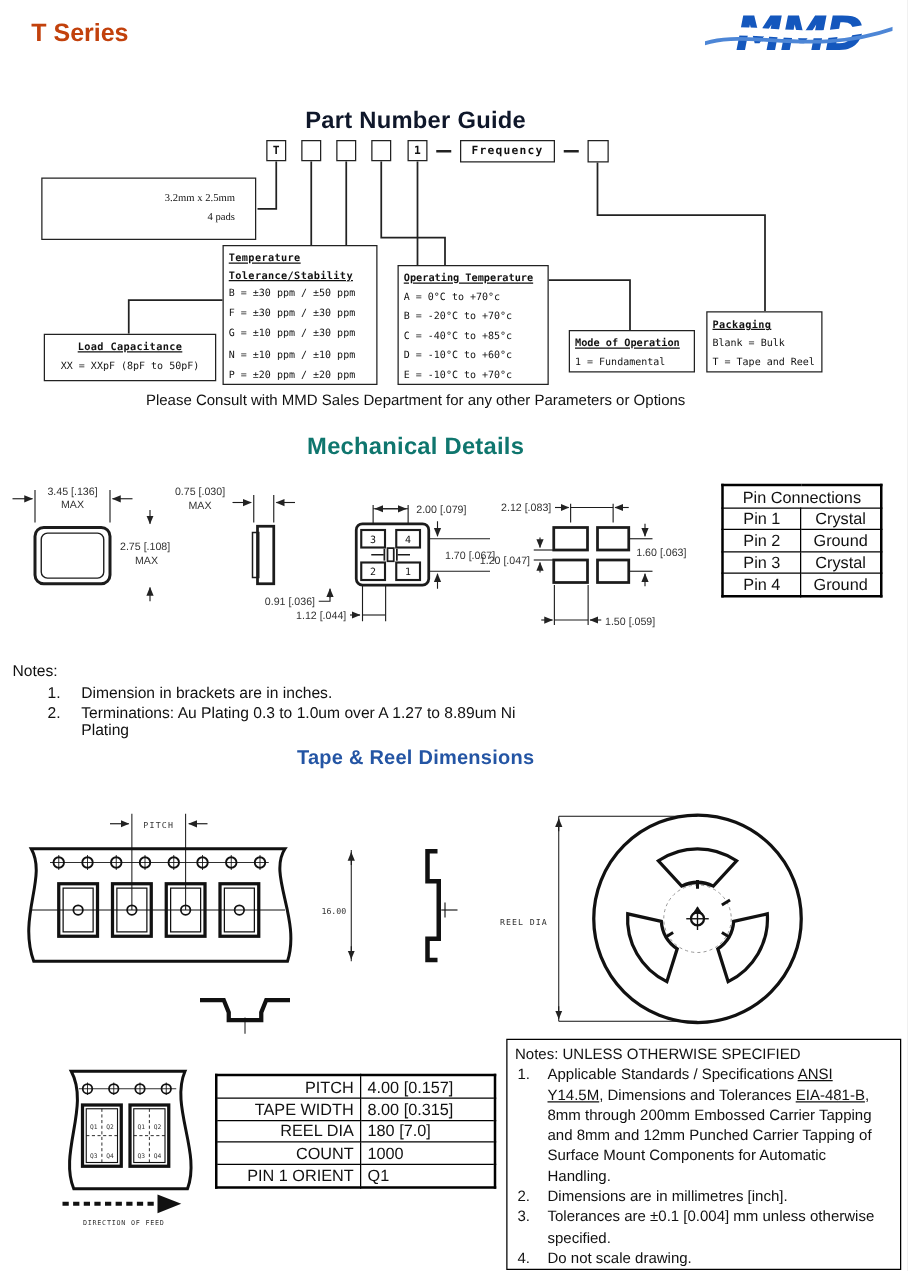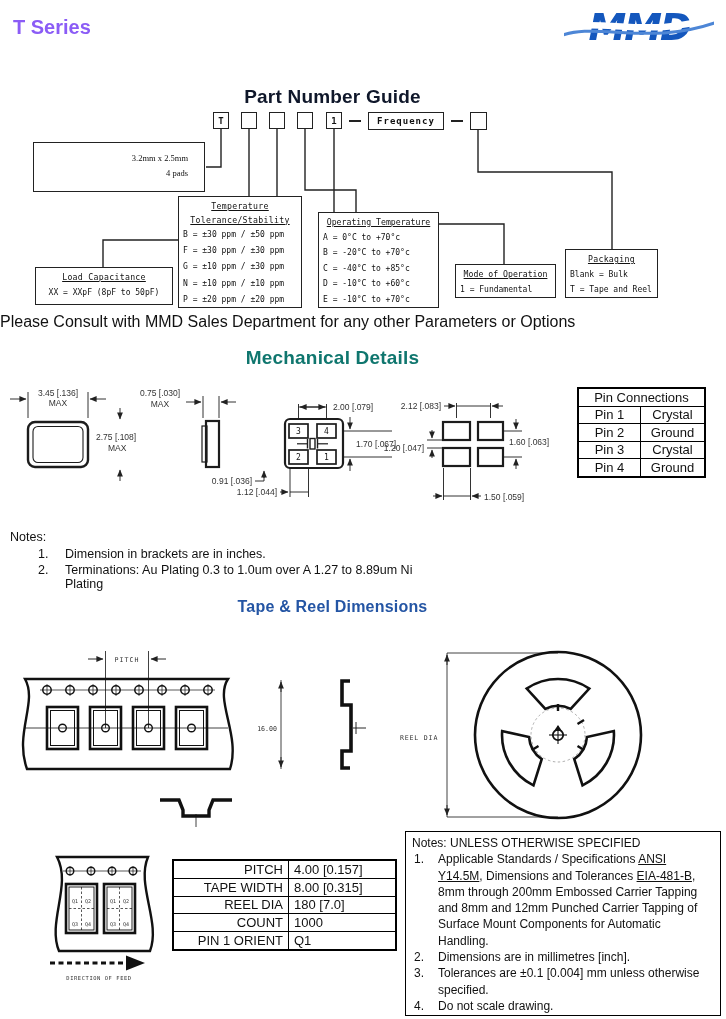--- a/index.html
+++ b/index.html
@@ -2,32 +2,32 @@
 <html><head>
 <meta charset="utf-8">
 <style>
   html,body{margin:0;padding:0;background:#e8e8e8}
   .page{position:relative;width:726px;height:1019px;margin:0 auto;background:#fff;
         font-family:"Liberation Sans",sans-serif;color:#111;overflow:hidden}
   .abs{position:absolute}
   .z2{z-index:2}
   svg.art{position:absolute;left:0;top:0;z-index:1}
   .heading{position:absolute;left:0;width:665px;text-align:center;font-weight:bold;font-size:19px;letter-spacing:.2px}
-  .title-black{position:absolute;left:13px;top:16px;font-size:20px;font-weight:bold;color:#8b5cf6}
+  .title-black{position:absolute;left:25px;top:16px;font-size:20px;font-weight:bold;color:#c2410c}
   
   .pbox{position:absolute;border:1.6px solid #222;background:#fff;box-sizing:border-box;z-index:2}
   .sq{display:flex;align-items:center;justify-content:center;
       font:bold 9px "DejaVu Sans Mono",monospace}
   .dash{position:absolute;height:2px;background:#222;z-index:2}
   .optbox{font-family:"DejaVu Sans Mono",monospace;font-size:8px;line-height:15px;padding:3px 4px}
-  .optbox .t{font-weight:normal;font-size:8.2px;text-decoration:underline;text-align:center;letter-spacing:.3px;line-height:13.5px}
+  .optbox .t{font-weight:bold;font-size:8.2px;text-decoration:underline;letter-spacing:.3px;line-height:13.5px}
   .optbox .e{white-space:nowrap}
   .sizebox{font-family:Liberation Serif, serif;font-size:8.5px;line-height:15px;
            text-align:right;padding:8px 16px 0 0;box-sizing:border-box}
-  .consult{position:absolute;left:0;width:665px;text-align:left;font-size:16px;color:#111}
+  .consult{position:absolute;left:0;width:665px;text-align:center;font-size:12px;color:#111}
   
   table{border-collapse:collapse}
   .pintab{position:absolute;left:577px;top:387px;z-index:2;font-size:13px}
   .pintab td,.pintab th{border:1.5px solid #000;text-align:center;font-weight:normal;padding:0 4px;height:16.5px}
   .pintab{border:2px solid #000}
   .spectab{position:absolute;left:172px;top:859px;z-index:2;font-size:13px;border:2.5px solid #000}
   .spectab td{border:1.5px solid #000;height:16.8px;padding:0 5px}
   .spectab td.l{width:104px;text-align:right}
   .spectab td.v{width:96px;text-align:left}
   

